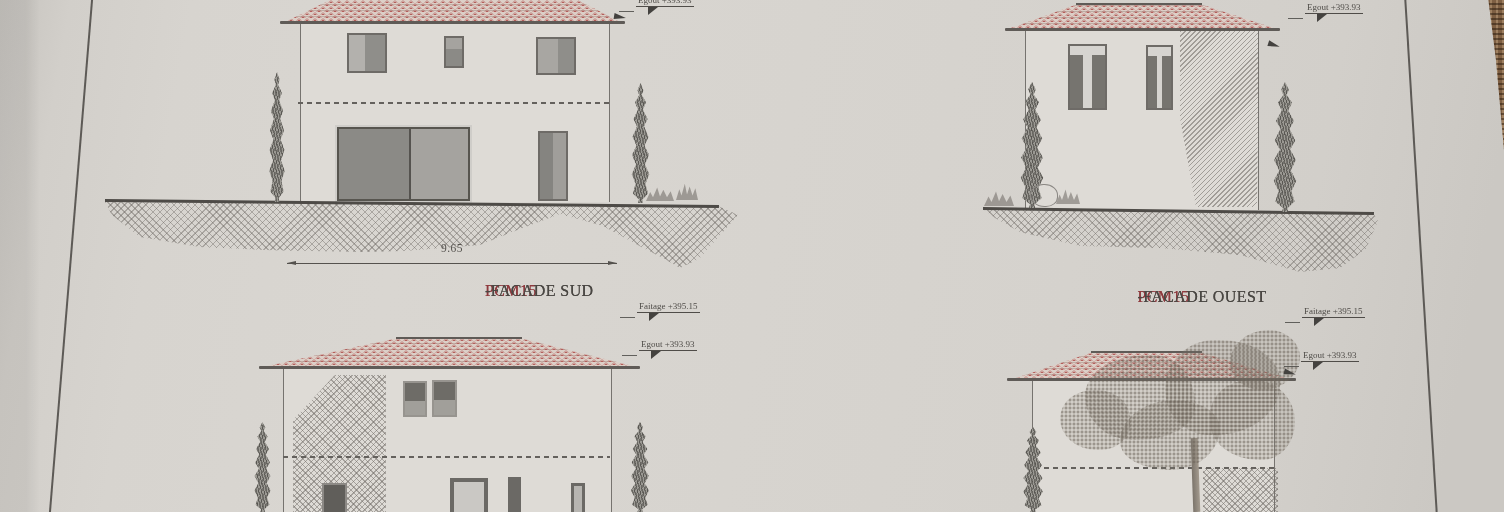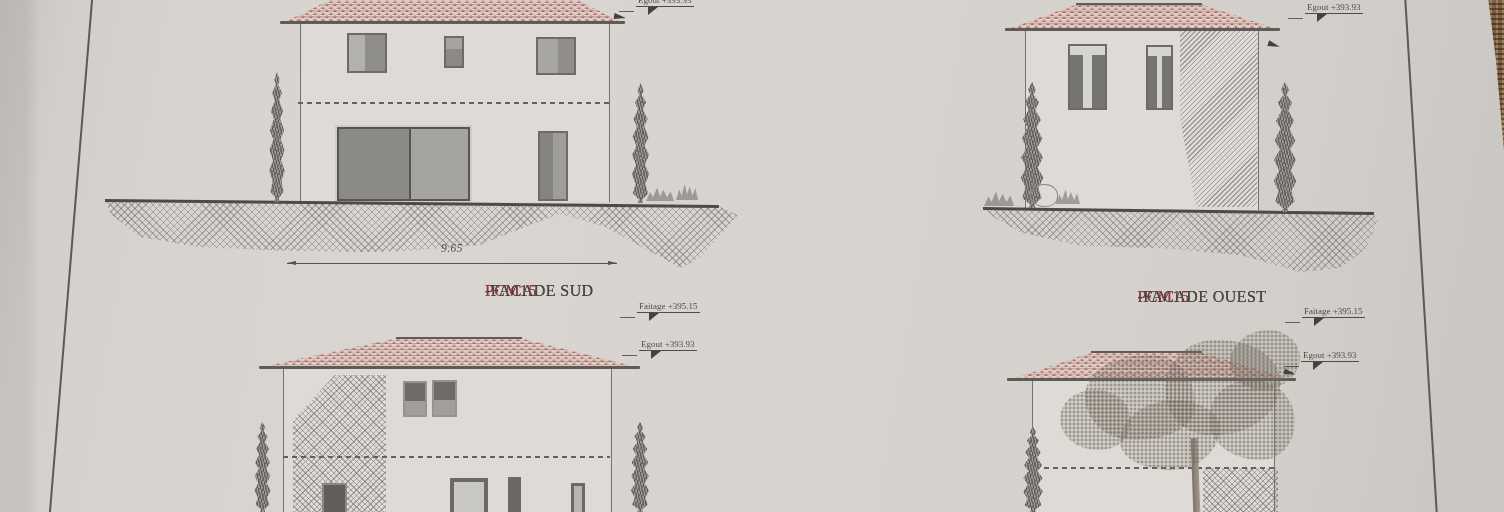--- a/index.html
+++ b/index.html
@@ -111,21 +111,21 @@
   <div class="ground" style="left:105px;top:199px;width:614px;transform:rotate(.56deg);"></div>
   <div class="cyp" style="left:266px;top:72px;width:22px;height:130px;"></div>
   <div class="cyp" style="left:628px;top:83px;width:25px;height:120px;"></div>
   <div class="tuft" style="left:646px;top:186px;width:28px;height:15px;"></div>
   <div class="tuft" style="left:676px;top:182px;width:22px;height:18px;"></div>
 
   <div class="dim" style="left:287px;top:257px;width:330px;">
     <span class="bar"></span>
     <span class="ah l"></span>
     <span class="ah r"></span>
-    <div class="dimlabel" style="left:0;right:0;top:-15px;font-style:italic;">9.65</div>
+    <div class="dimlabel" style="left:0;right:0;top:-15px;">9.65</div>
   </div>
 
   <div class="caption" style="left:370px;top:282px;width:230px;">
     <span class="red">PCM15</span>
       <span>-FACADE SUD</span>
   </div>
 
   <div class="lvl" style="left:636px;top:-5px;">
     <span class="txt">Egout +393.93</span>
     <span class="flag"></span>

